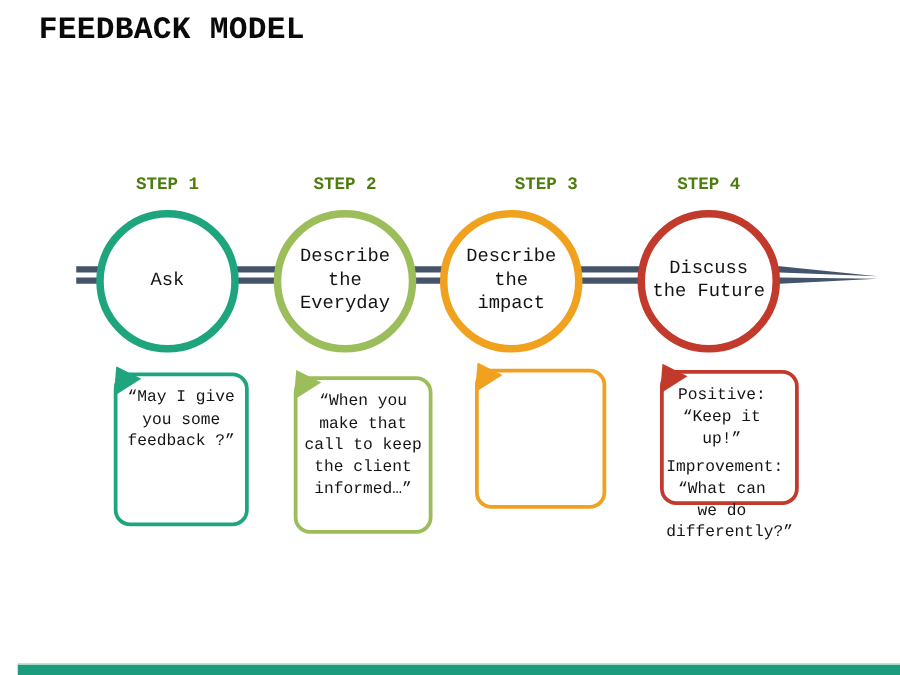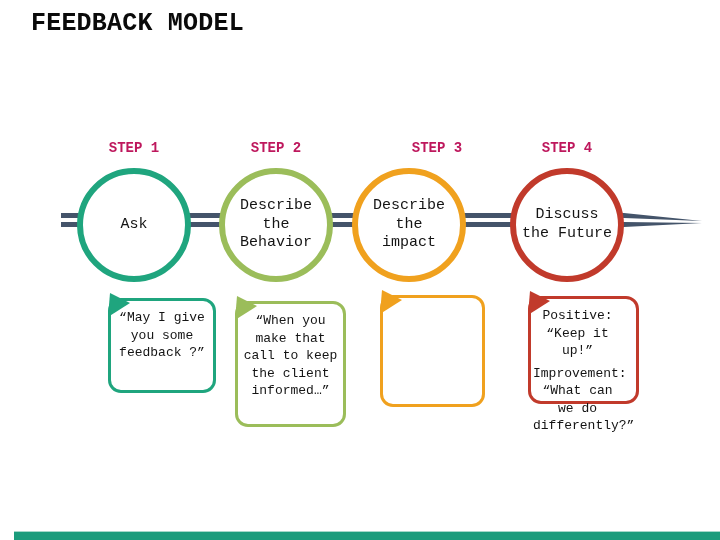--- a/index.html
+++ b/index.html
@@ -34,21 +34,21 @@
     width: 720px; height: 540px;
     pointer-events: none;
   }
   .step-label {
     position: absolute;
     top: 140px;
     width: 114px;
     text-align: center;
     font-size: 14px;
     font-weight: 700;
-    color: #be185d;
+    color: #4d7c0f;
   }
   .circle {
     position: absolute;
     top: 168px;
     width: 102px; height: 102px;
     background: #ffffff;
     border: 6px solid #999;
     border-radius: 50%;
     display: flex;
     align-items: center;
@@ -101,30 +101,30 @@
     <rect x="47" y="213" width="563" height="5" fill="#44546A"></rect>
     <rect x="47" y="222" width="563" height="5" fill="#44546A"></rect>
     <polygon points="610,213 688,221 610,218" fill="#44546A"></polygon>
     <polygon points="610,222 688,223 610,227" fill="#44546A"></polygon>
   </svg>
 
   <div class="step-label" style="left:63px">STEP 1</div>
   <div class="circle" style="left: 63px; border-color: rgb(31, 165, 126);">
     <span>Ask</span>
   </div>
-  <div class="callout" style="left: 94px; top: 298px; width: 108px; height: 95px; border-color: rgb(31, 165, 126);">
+  <div class="callout" style="left: 77px; top: 298px; width: 108px; height: 123px; border-color: rgb(31, 165, 126);">
     <svg class="flap">
       <polygon points="0,24 2,0 22,10" fill="#1FA57E"></polygon>
     </svg>
     <p>“May I give you some feedback ?”</p>
   </div>
 
   <div class="step-label" style="left:205px">STEP 2</div>
   <div class="circle" style="left: 205px; border-color: rgb(155, 189, 90);">
-    <span>Describe the Behavior</span>
+    <span>Describe the Everyday</span>
   </div>
   <div class="callout" style="left: 221px; top: 301px; width: 111px; height: 126px; border-color: rgb(155, 189, 90);">
     <svg class="flap">
       <polygon points="0,24 2,0 22,10" fill="#9BBD5A"></polygon>
     </svg>
     <p>“When you make that call to keep the client informed…”</p>
   </div>
 
   <div class="step-label" style="left:366px">STEP 3</div>
   <div class="circle" style="left: 338px; border-color: rgb(240, 161, 30); align-items: center;">

